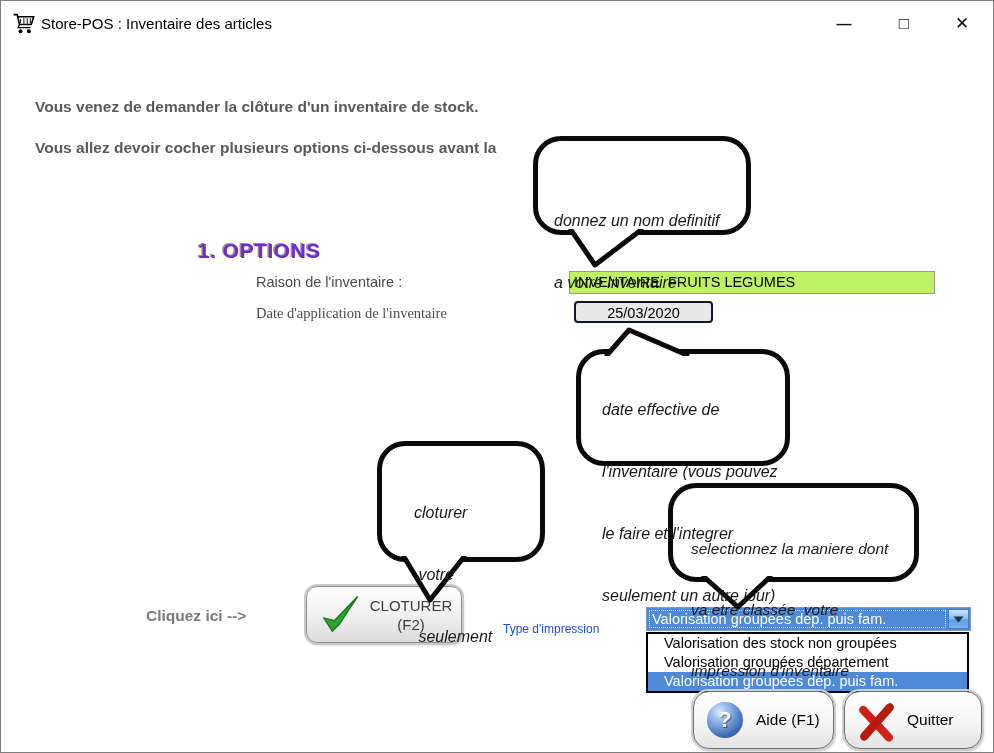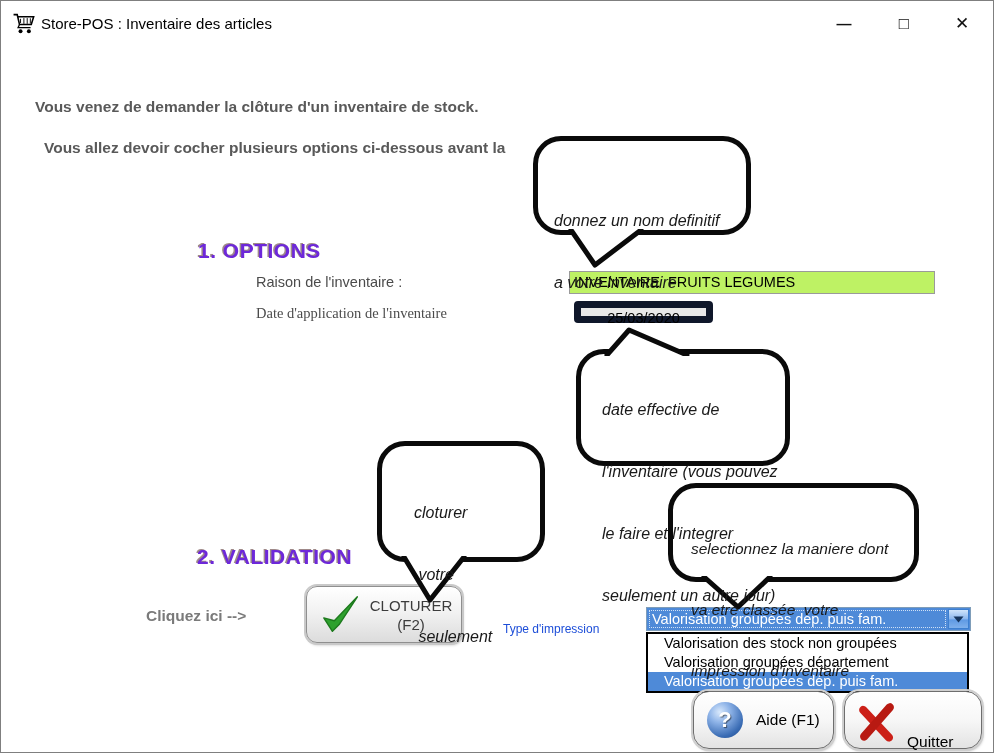--- a/index.html
+++ b/index.html
@@ -13,35 +13,35 @@
   .titlebar { position:absolute; left:0; top:0; width:100%; height:45px; background:#fff; }
   .app-icon { position:absolute; left:11px; top:10px; width:25px; height:25px; }
   .title-text { position:absolute; left:40px; top:14px; font-size:15px; color:#000; }
   .win-btn { position:absolute; top:8px; width:34px; height:30px; text-align:center;
              line-height:30px; font-size:15px; color:#111; cursor:default; }
   .btn-min   { left:826px; font-weight:bold; }
   .btn-max   { left:886px; font-size:17px; }
   .btn-close { left:944px; font-size:17px; }
   
   .intro-line { position:absolute; left:34px; font-size:15.5px; font-weight:bold; color:#595959; }
-  .intro-1 { top:97px; } .intro-2 { top:138px;margin-left:9px; }
+  .intro-1 { top:97px; } .intro-2 { top:138px; }
   
   .section-heading { position:absolute; font-size:21px; font-weight:bold; color:#6d28d9;
                      text-shadow:-1.5px -1px 0 rgba(80,40,40,.55); letter-spacing:.5px; }
   .h-options    { left:197px; top:238px; }
   .h-validation { left:196px; top:544px; }
   
   .field-label { position:absolute; font-size:14.5px; color:#4b4b4b; }
   .lbl-raison { left:255px; top:273px; }
   .lbl-date   { left:255px; top:304px;font-family:Liberation Serif, serif; }
   .input-raison { position:absolute; left:568px; top:270px; width:366px; height:23px;
                   background:#bef264; border:1px solid #9a9a9a; font-size:14.5px; color:#000;
                   padding:2px 4px 0 4px; white-space:pre; overflow:hidden; }
   .input-date { position:absolute; left:573px; top:300px; width:139px; height:22px;
-                background:#e8e8e8; border:7px solid #0f172a; border-radius:4px;
+                background:#e8e8e8; border:2px solid #0f172a; border-radius:4px;
                 font-size:14.5px; color:#000; text-align:center; line-height:21px; }
   
   .bubble { position:absolute; background:#fff; border:5px solid #0a0a0a; border-radius:28px; z-index:10; }
   .bubble-text { position:absolute; z-index:12; font-size:16px; color:#1a1a1a; white-space:pre; }
   .bubble-text div { line-height:26px;font-style:italic; }
   .tail { position:absolute; z-index:11; }
   .b1 { left:532px; top:135px; width:218px; height:99px; }
   .t1 { left:560px; top:228px; }
   .b1-text { left:553px; top:171px; }
   .b2 { left:575px; top:348px; width:214px; height:117px; }
@@ -87,21 +87,21 @@
                 box-shadow:0 0 0 2px #cfcfcf, 1px 2px 3px rgba(0,0,0,.3);
                 z-index:20; cursor:pointer; }
   .btn-aide { left:692px; width:141px; }
   .btn-quitter { left:843px; width:138px; }
   .help-sphere { position:absolute; left:13px; top:10px; width:36px; height:36px; border-radius:50%;
                  background:radial-gradient(circle at 35% 28%, #d9e9fc 0%, #8fb4e8 30%, #3a6cb4 70%, #1c4585 100%);
                  color:#fff; font-size:22px; font-weight:bold; text-align:center; line-height:36px;
                  text-shadow:1px 1px 1px rgba(0,0,0,.5); }
   .quit-x { position:absolute; left:10px; top:7px; width:44px; height:44px; }
   .footer-label { position:absolute; top:19px; font-size:15.5px; color:#000; }
-  .lbl-aide { left:62px; } .lbl-quitter { left:62px;margin-top:22px; }
+  .lbl-aide { left:62px; } .lbl-quitter { left:62px; }
 </style>
 </head>
 <body>
 
 <div class="window">
 
   <div class="titlebar">
     <svg class="app-icon" viewBox="0 0 24 24">
       <path d="M1.5 3.5 H5 l2.2 9.5 H18.5 l2.3 -7.5 H6" fill="none" stroke="#000" stroke-width="1.5"></path>
       <path d="M8.2 7.5 v4 M11.4 6.8 v5.5 M14.6 6.8 v5.5 M17.6 7 v5" stroke="#000" stroke-width="0.9"></path>
@@ -158,21 +158,20 @@
   <div class="bubble b4"></div>
   <svg class="tail t4" width="85" height="36">
     <path d="M8,1 L42,31 L74,1" fill="#fff" stroke="#0a0a0a" stroke-width="5" stroke-linecap="round" stroke-linejoin="round"></path>
   </svg>
   <div class="bubble-text b4-text">
     <div>selectionnez la maniere dont</div>
     <div>va etre classée  votre</div>
     <div>impression d'inventaire</div>
   </div>
 
-  <div class="section-heading h-validation">2. VALIDATION</div>
 
   <div class="cliquez">Cliquez ici --&gt;</div>
   <div class="cloturer-btn">
     <svg class="check-icon" viewBox="0 0 48 48">
       <path d="M5 27 L14 41 L21 34 L40 5 L16 30 Z" fill="#2ea12e" stroke="#1d7a1d" stroke-width="1.5" stroke-linejoin="round"></path>
     </svg>
     <div class="cloturer-label">
       <div>CLOTURER</div>
       <div>(F2)</div>
     </div>

